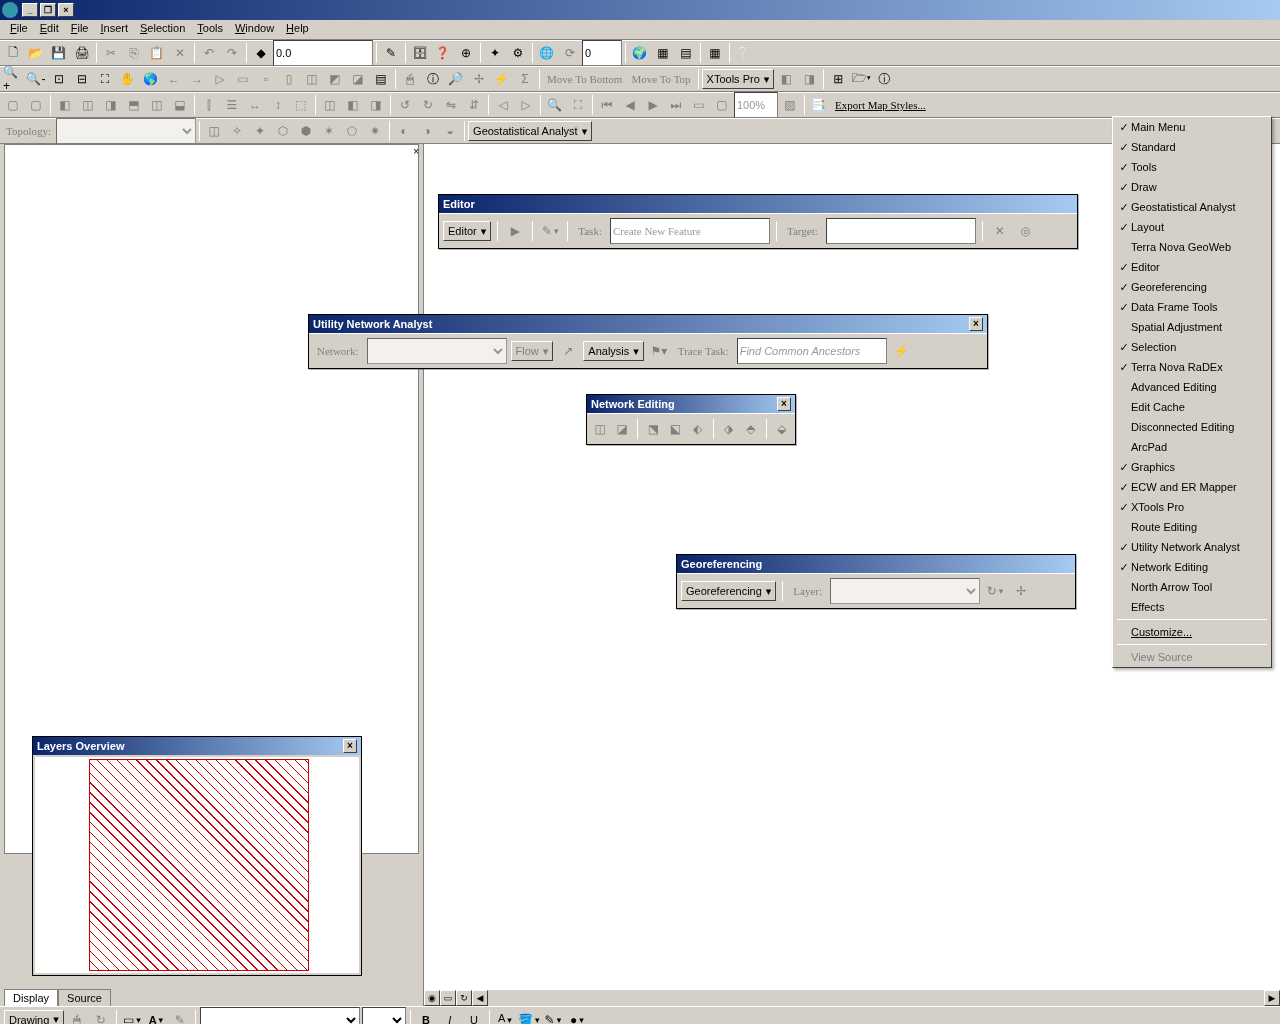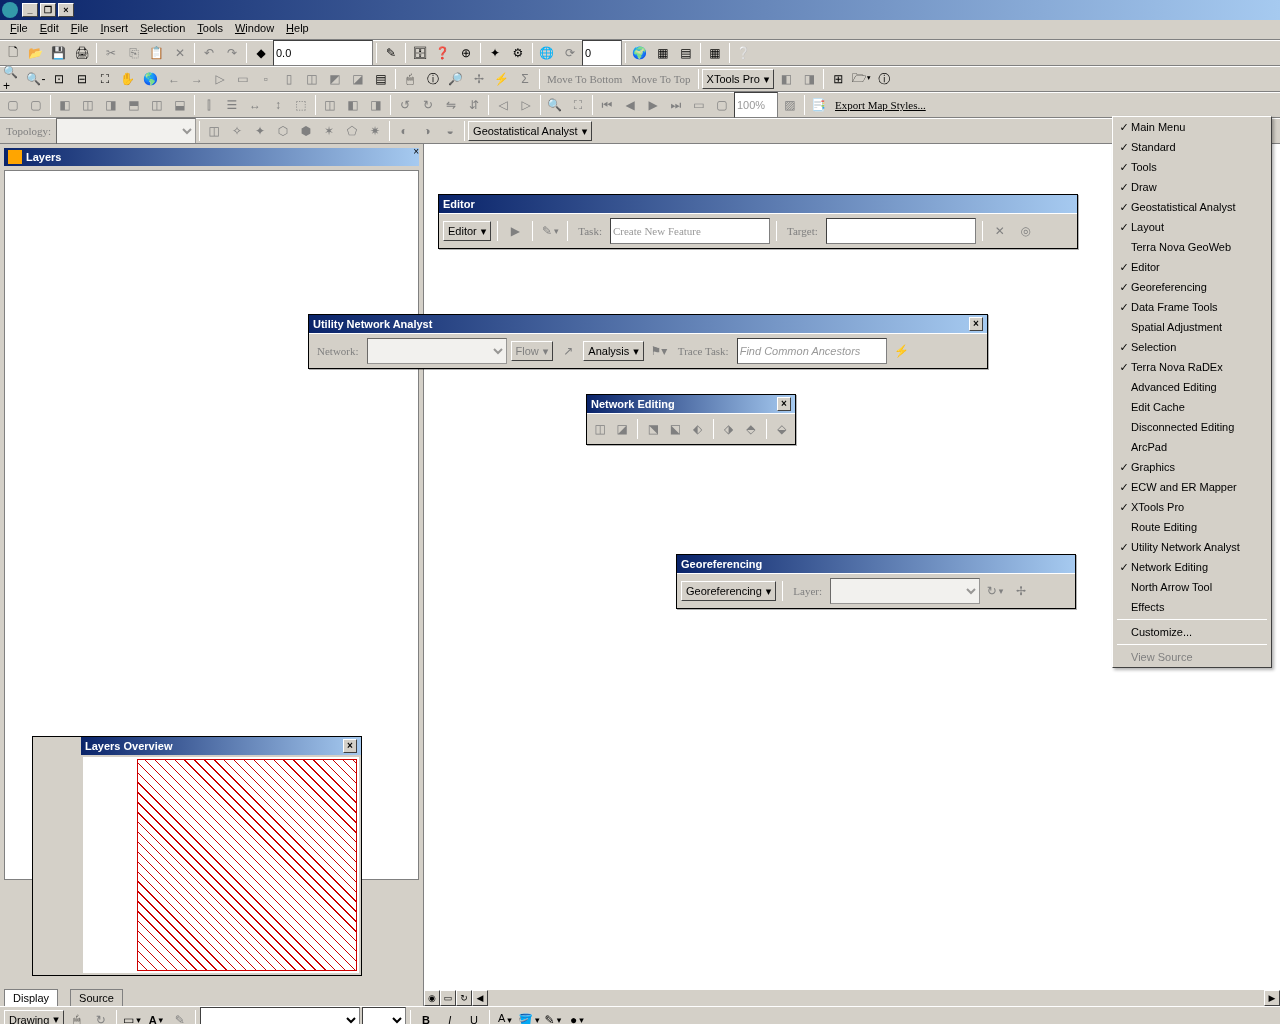--- a/index.html
+++ b/index.html
@@ -29,25 +29,25 @@
 .map-area { flex: 1; background: #fff; position: relative; }
 .floating-win { position: absolute; background: #d4d0c8; border: 1px solid #000; box-shadow: 1px 1px 0 rgba(0,0,0,0.3); }
 .float-title { background: linear-gradient(to right, #0a246a, #a6caf0); color: #fff; font-weight: bold; height: 18px; display: flex; align-items: center; padding: 0 4px; }
 .float-title .close { margin-left: auto; width: 14px; height: 14px; background: #d4d0c8; color: #000; text-align: center; line-height: 12px; font-size: 10px; border: 1px solid #fff; border-right-color: #404040; border-bottom-color: #404040; }
 .float-body { padding: 4px; display: flex; align-items: center; gap: 4px; border-top: 1px solid #fff; }
 .context-menu { position: absolute; right: 8px; top: 116px; width: 160px; background: #d4d0c8; border: 1px solid #404040; border-top-color: #fff; border-left-color: #fff; box-shadow: 2px 2px 3px rgba(0,0,0,0.3); }
 .cm-item { height: 20px; display: flex; align-items: center; padding: 0 4px; }
 .cm-check { width: 14px; text-align: center; }
 .cm-sep { height: 1px; background: #808080; margin: 2px 4px; border-bottom: 1px solid #fff; }
 .cm-item.disabled { color: #808080; }
-.tabs { position: absolute; bottom: 0; left: 4px; display: flex; gap: 12px; }
+.tabs { position: absolute; bottom: 0; left: 4px; display: flex; }
 .tab { background: #d4d0c8; border: 1px solid #808080; border-bottom: none; padding: 2px 8px; font-size: 11px; }
 .tab.active { background: #fff; }
 .drawing-bar { height: 26px; background: #d4d0c8; display: flex; align-items: center; padding: 0 4px; border-top: 1px solid #fff; gap: 2px; }
-.layers-overview { position: absolute; bottom: 30px; left: 32px; width: 330px; height: 240px; background: #d4d0c8; border: 1px solid #000; padding-left: 48px; }
+.layers-overview { position: absolute; bottom: 30px; left: 32px; width: 330px; height: 240px; background: #d4d0c8; border: 1px solid #000; }
 .overview-body { background: #fff; margin: 2px; height: 216px; position: relative; overflow: hidden; }
 .hatch { position: absolute; top: 2px; left: 54px; width: 220px; height: 212px; border: 1px solid #c00; background: repeating-linear-gradient(45deg, transparent, transparent 6px, #c00 6px, #c00 7px); }
 select, input[type=text] { font-size: 11px; }
 .arrow-down::after { content: "▾"; font-size: 9px; margin-left: 2px; }
 .scroll-corner { position: absolute; bottom: 0; left: 424px; right: 0; height: 16px; background: #d4d0c8; display: flex; align-items: center; }
 .sc-btn { width: 16px; height: 16px; background: #d4d0c8; border: 1px solid #fff; border-right-color: #404040; border-bottom-color: #404040; display: flex; align-items: center; justify-content: center; font-size: 9px; }
 </style>
 </head>
 <body>
 
@@ -216,24 +216,20 @@
   <div class="tb-dropdown">
       <span>Geostatistical Analyst</span>
       <span>▾</span>
     </div>
 </div>
 
 <div class="main-area">
 
   <div class="toc-panel">
     <div class="toc-close">×</div>
-    <div class="toc-header">
-      <div class="icon"></div>
-      <span>Layers</span>
-    </div>
     <div class="toc-body"></div>
 
     <div class="layers-overview">
       <div class="float-title">
         <span>Layers Overview</span>
         <div class="close">×</div>
       </div>
       <div class="overview-body">
         <div class="hatch"></div>
       </div>
@@ -444,21 +440,21 @@
         <span>North Arrow Tool</span>
       </div>
       <div class="cm-item">
         <span class="cm-check"></span>
         <span>Effects</span>
       </div>
     </div>
   <div class="cm-sep"></div>
   <div class="cm-item">
       <span class="cm-check"></span>
-      <span style="">Customize...</span>
+      <span style="text-decoration:underline">Customize...</span>
     </div>
   <div class="cm-sep"></div>
   <div class="cm-item disabled">
       <span class="cm-check"></span>
       <span>View Source</span>
     </div>
 </div>
 
 <div class="drawing-bar">
   <div class="tb-dropdown">

